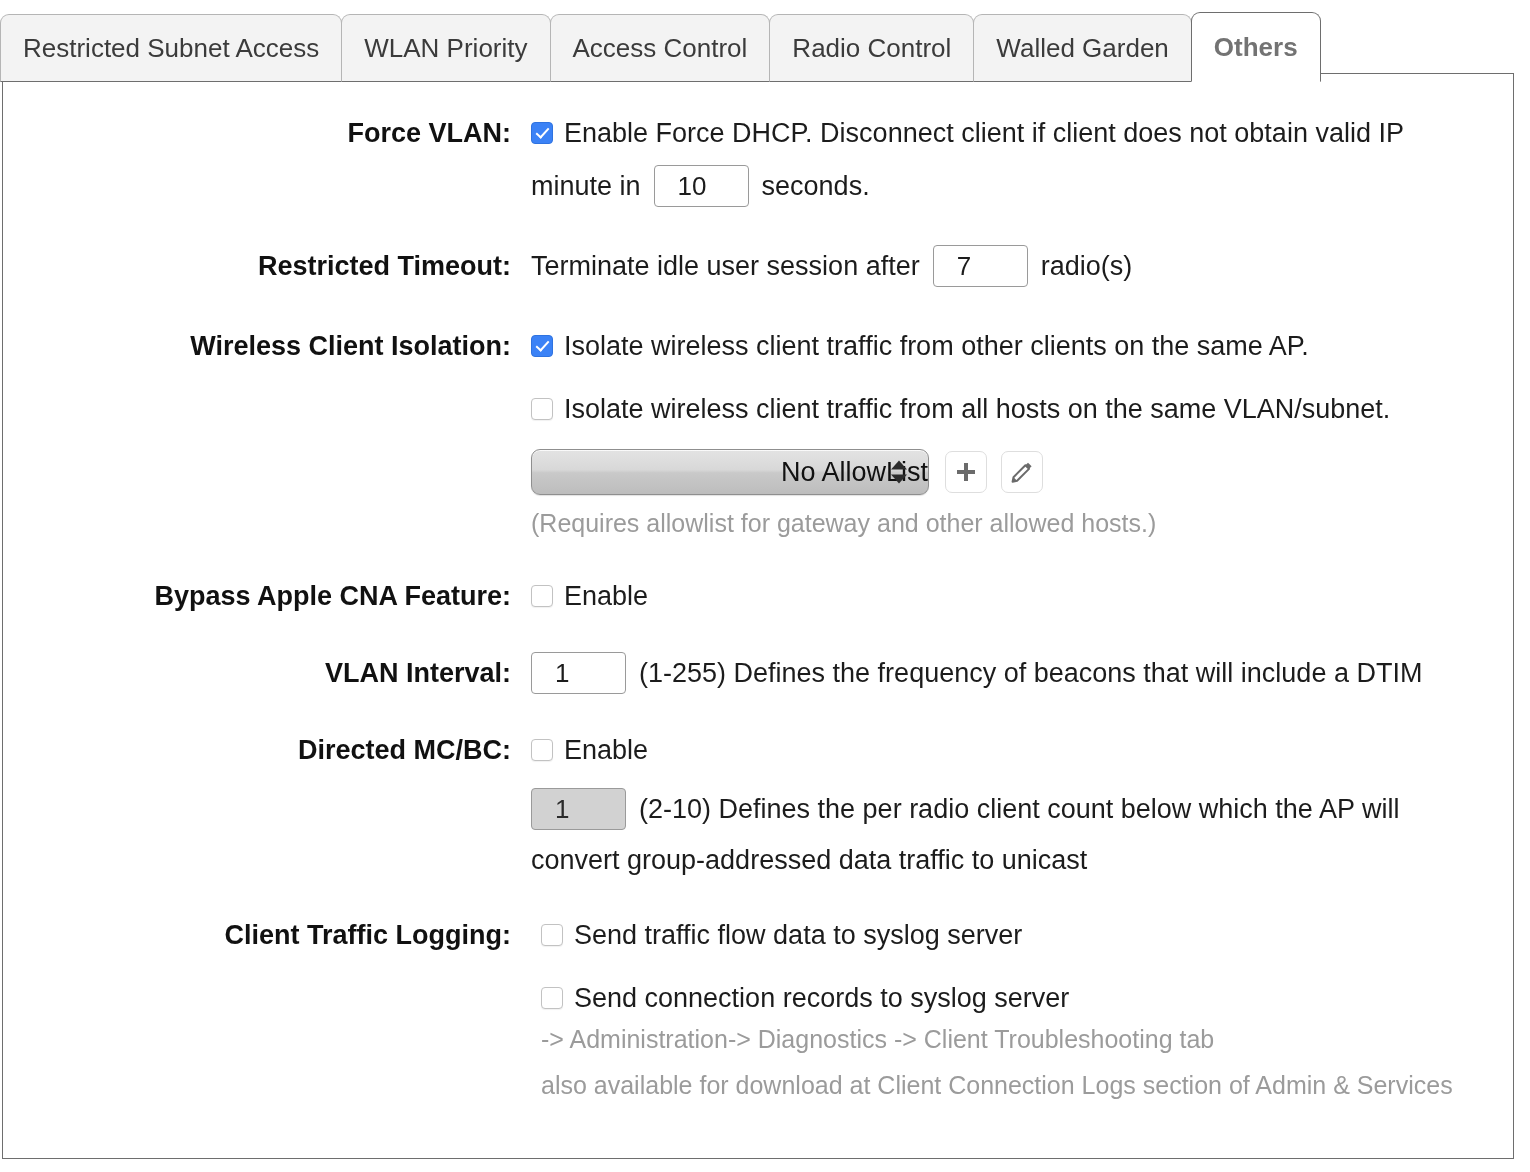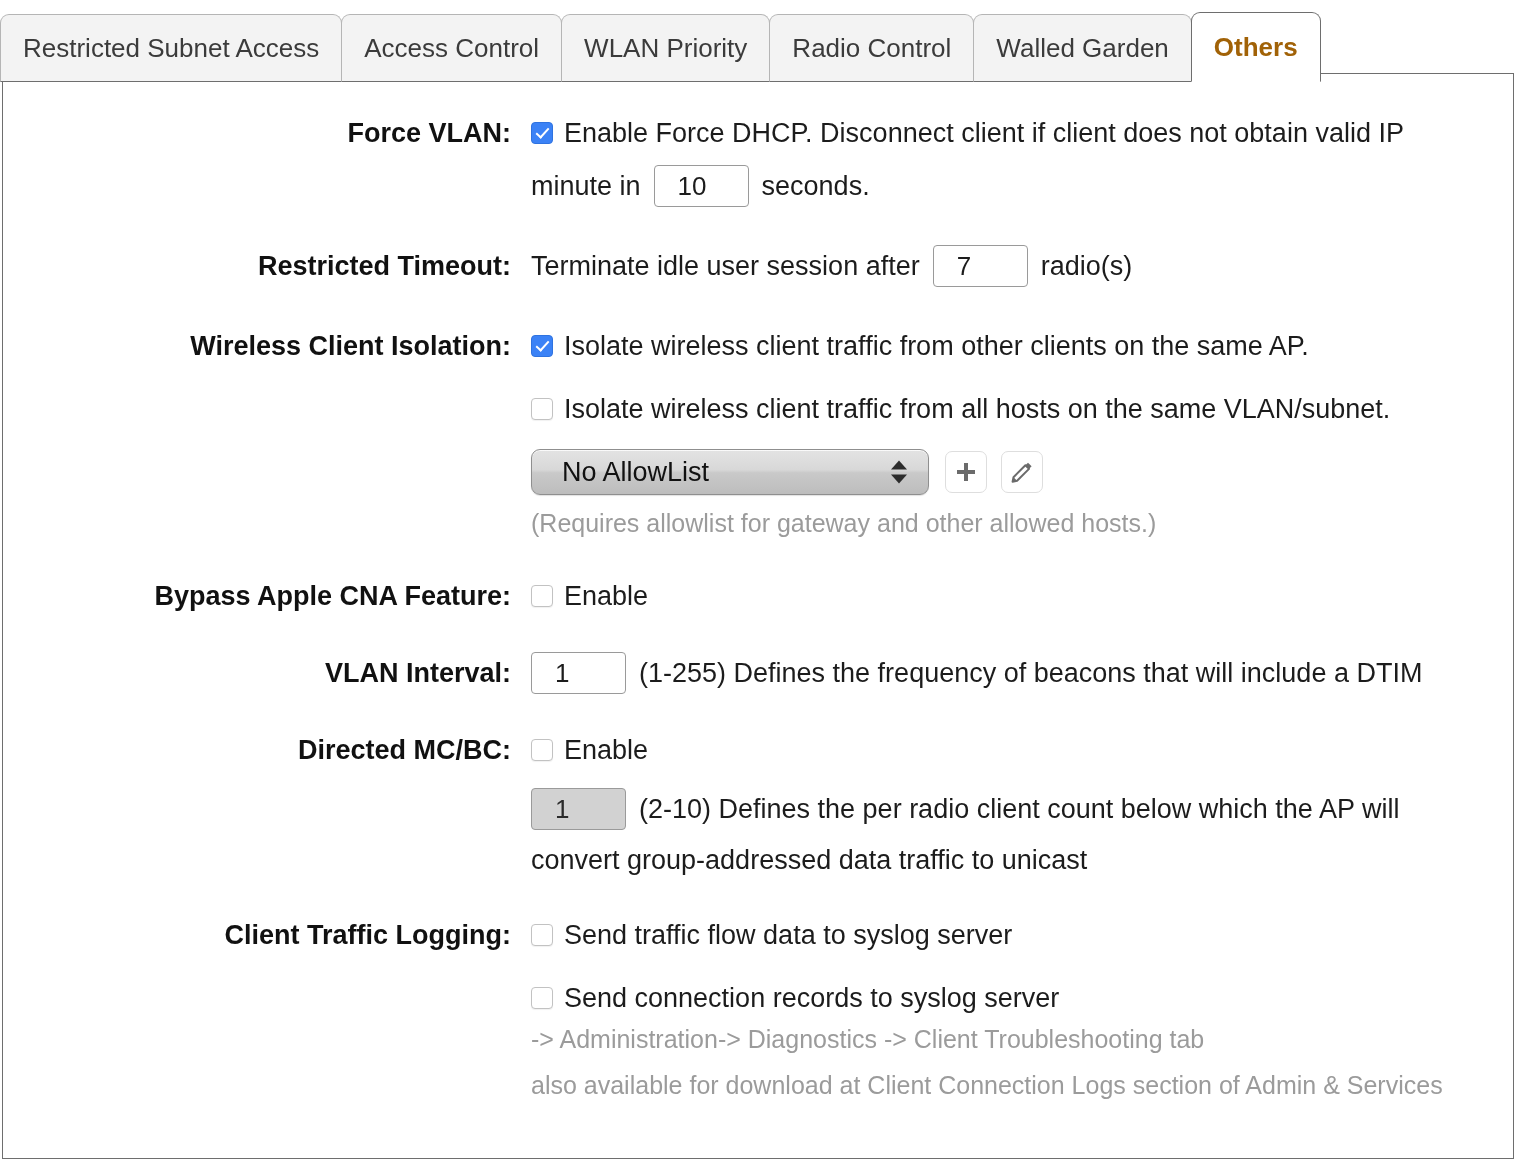--- a/index.html
+++ b/index.html
@@ -46,21 +46,21 @@
     background: #f3f3f3;
     border: 1px solid #b5b5b5;
     border-bottom: 1px solid #6e6e6e;
     border-radius: 9px 9px 0 0;
     margin-right: -1px;
     white-space: nowrap;
     cursor: default;
   }
   .tab.active {
     background: #ffffff;
-    color: #a16207;
+    color: #737373;
     font-weight: bold;
     border: 1px solid #6e6e6e;
     border-bottom: 1px solid #ffffff;
     height: 70px;
     z-index: 5;
   }
 
   
   .panel {
     position: absolute;
@@ -170,20 +170,21 @@
     border: 1px solid #8f8f8f;
     border-radius: 9px;
     background: linear-gradient(to bottom, #e3e3e3 0%, #d8d8d8 45%, #c9c9c9 52%, #bdbdbd 100%);
     box-shadow: inset 0 1px 0 rgba(255,255,255,0.8), 0 1px 1px rgba(0,0,0,0.12);
     display: flex;
     align-items: center;
     padding-left: 30px;
     font-size: 27px;
     color: #111111;
     cursor: pointer;
+    justify-content: flex-end;
   }
   .select-arrows {
     position: absolute;
     right: 22px;
     top: 50%;
     transform: translateY(-50%);
     display: flex;
     flex-direction: column;
     align-items: center;
     gap: 5px;
@@ -227,24 +228,24 @@
 </head>
 <body>
 
 <div class="page">
 
   <div class="tab-strip">
     <div class="tab">
       <span>Restricted Subnet Access</span>
     </div>
     <div class="tab">
+      <span>WLAN Priority</span>
+    </div>
+    <div class="tab">
       <span>Access Control</span>
-    </div>
-    <div class="tab">
-      <span>WLAN Priority</span>
     </div>
     <div class="tab">
       <span>Radio Control</span>
     </div>
     <div class="tab">
       <span>Walled Garden</span>
     </div>
     <div class="tab active">
       <span>Others</span>
     </div>
@@ -347,21 +348,21 @@
         <div class="line" style="margin-top:17px;">
           <input class="txt disabled" type="text" disabled="" value="1" style="">
           <span class="desc" style="margin-left:13px;">(2-10) Defines the per radio client count below which the AP will</span>
         </div>
         <div class="line" style="margin-top:9px;">
           <span class="desc">convert group-addressed data traffic to unicast</span>
         </div>
       </div>
     </div>
 
-    <div class="row" style="margin-top:33px;">
+    <div class="row" style="margin-top:33px;gap:10px;">
       <div class="label-col">Client Traffic Logging:</div>
       <div class="field-col">
         <div class="line">
           <span class="cb"></span>
           <span class="cb-text">Send traffic flow data to syslog server</span>
         </div>
         <div class="line" style="margin-top:21px;">
           <span class="cb"></span>
           <span class="cb-text">Send connection records to syslog server</span>
         </div>

